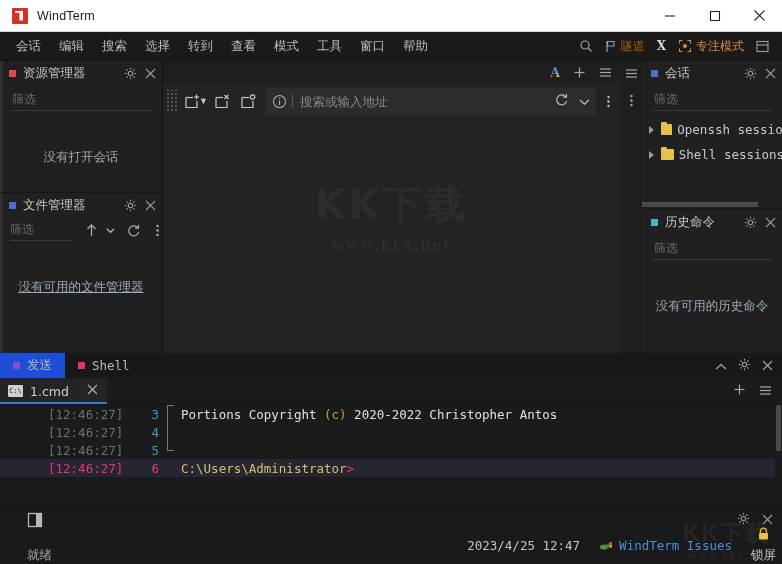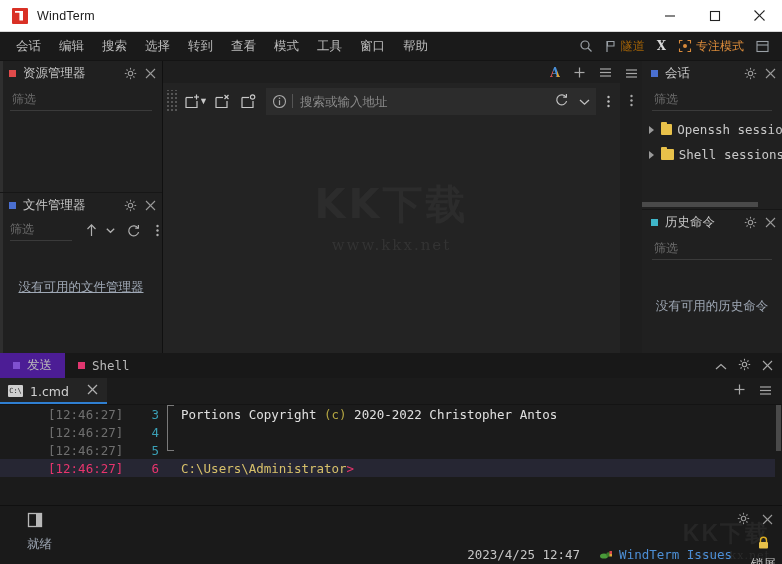--- a/index.html
+++ b/index.html
@@ -187,21 +187,21 @@
   
   .bottom-panel {
     position: absolute; left: 0; top: 353px; width: 782px; height: 152px;
     background: #1b1b1b;
   }
   .bp-tabs { height: 25px; display: flex; align-items: stretch; background: #181818; }
   .bp-tab {
     display: flex; align-items: center; padding: 0 13px; gap: 7px;
     font-size: 12.5px; color: #b8b8b8; font-family: "DejaVu Sans", sans-serif;
   }
-  .bp-tab.active { background: #4c1d95; }
+  .bp-tab.active { background: #1d4ed8; }
   .bp-tab-icons { margin-left: auto; display: flex; align-items: center; gap: 11px; padding-right: 9px; }
 
   .bp-subtabs {
     height: 27px; display: flex; align-items: stretch; background: #1b1b1b;
     border-bottom: 1px solid #141414;
   }
   .sub-tab {
     display: flex; align-items: center; gap: 7px; padding: 0 9px 0 8px;
     background: #242424; position: relative; font-size: 12.5px; color: #d0d0d0;
     font-family: "DejaVu Sans", sans-serif;
@@ -248,21 +248,21 @@
 
   
   .status-zone {
     position: absolute; left: 0; top: 505px; width: 782px; height: 59px;
     background: #1a1a1a; border-top: 1px solid #101010;
   }
   .sz-icons { position: absolute; right: 9px; top: 5px; display: flex; gap: 12px; color: #9a9a9a; }
   .sz-panelicon { position: absolute; left: 27px; top: 6px; }
   .statusbar {
     position: absolute; left: 0; bottom: 0; width: 782px; height: 28px;
-    display: flex; align-items: flex-start; gap: 40px;
+    display: flex; align-items: flex-end; gap: 40px;
   }
   .sb-ready {
     margin-left: 27px; font-size: 12.5px; color: #9fa8b5; font-family: "DejaVu Sans", sans-serif;
   }
   .sb-right { margin-left: auto; display: flex; align-items: center; gap: 19px; padding-right: 6px; }
   .sb-time { font-size: 12.5px; color: #c5c5c5; font-family: "DejaVu Sans Mono", monospace; }
   .sb-issues {
     display: flex; align-items: center; gap: 7px; font-size: 12.5px;
     color: #4d8fd6; font-family: "DejaVu Sans Mono", monospace;
   }
@@ -382,20 +382,21 @@
           <svg width="11" height="11" viewBox="0 0 11 11">
               <line x1="1" y1="1" x2="10" y2="10" stroke="#9a9a9a" stroke-width="1.1"></line>
               <line x1="10" y1="1" x2="1" y2="10" stroke="#9a9a9a" stroke-width="1.1"></line>
             </svg>
         </span>
       </span>
     </div>
     <div class="filter-row">
       <input class="filter-input" placeholder="筛选" style="">
     </div>
+    <div class="empty-msg" style="margin-top:38px;">没有打开会话</div>
   </div>
 
   <div class="left-bottom">
     <div class="panel-header">
       <span class="dot dot-blue"></span>
       <span class="panel-title">文件管理器</span>
       <span class="panel-hdr-icons">
         <span class="hdr-ic">
           <svg width="13" height="13" viewBox="0 0 13 13">
               <circle cx="6.5" cy="6.5" r="2.2" fill="none" stroke="#9a9a9a" stroke-width="1.1"></circle>

